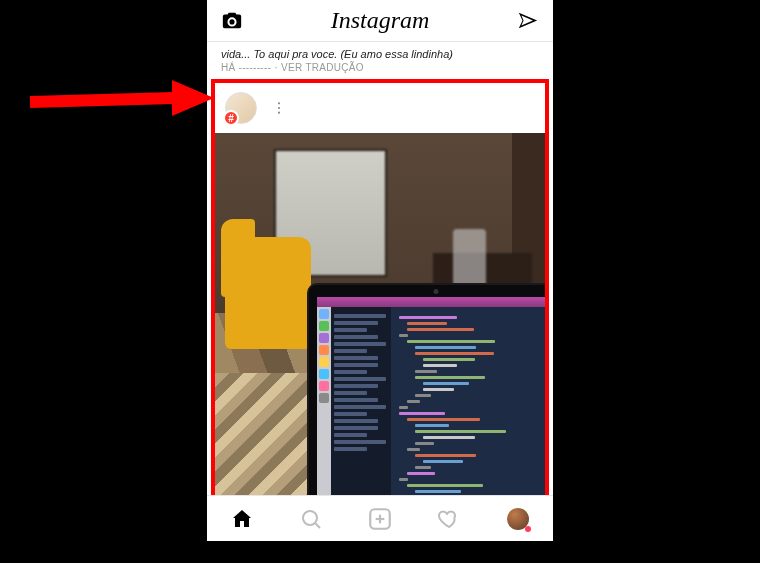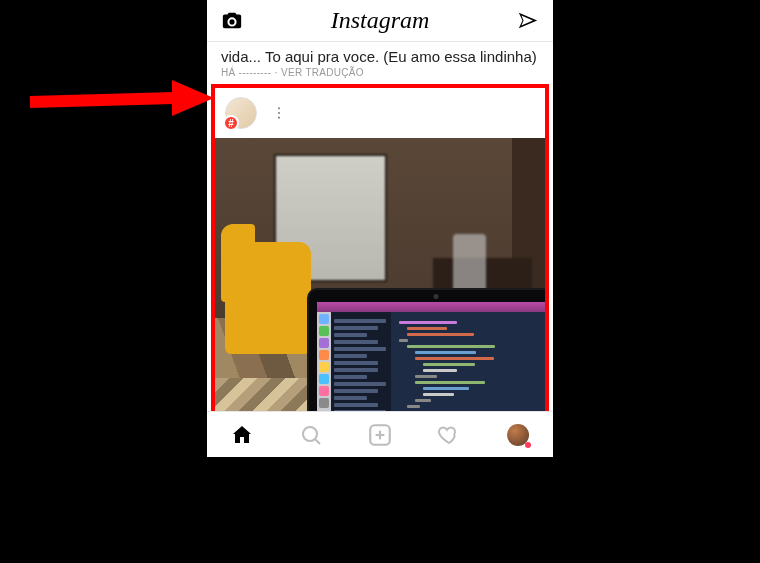--- a/index.html
+++ b/index.html
@@ -9,21 +9,21 @@
     height: 563px;
     overflow: hidden;
     font-family: -apple-system, "Helvetica Neue", Arial, sans-serif;
     position: relative;
   }
   .phone {
     position: absolute;
     left: 207px;
     top: 0;
     width: 346px;
-    height: 457px;
+    height: 541px;
     background: #fff;
     display: flex;
     flex-direction: column;
   }
   .topbar {
     height: 42px;
     display: flex;
     align-items: center;
     justify-content: space-between;
     padding: 0 14px;
@@ -32,24 +32,25 @@
   .brand {
     font-family: "Brush Script MT", cursive;
     font-size: 24px;
     font-style: italic;
     font-weight: 500;
   }
   .icon-btn { display: flex; align-items: center; justify-content: center; }
   .feed { flex: 1; overflow: hidden; position: relative; }
   .prev-caption {
     padding: 6px 2px 2px 14px;
-    font-size: 15px;
+    font-size: 11px;
     color: #222;
     white-space: nowrap;
     overflow: hidden;
+    font-style: italic;
   }
   .prev-meta {
     padding: 0 14px 6px 14px;
     font-size: 10px;
     color: #999;
     letter-spacing: 0.3px;
   }
   .post {
     border: 4px solid #ff0000;
     margin: 0 4px;

